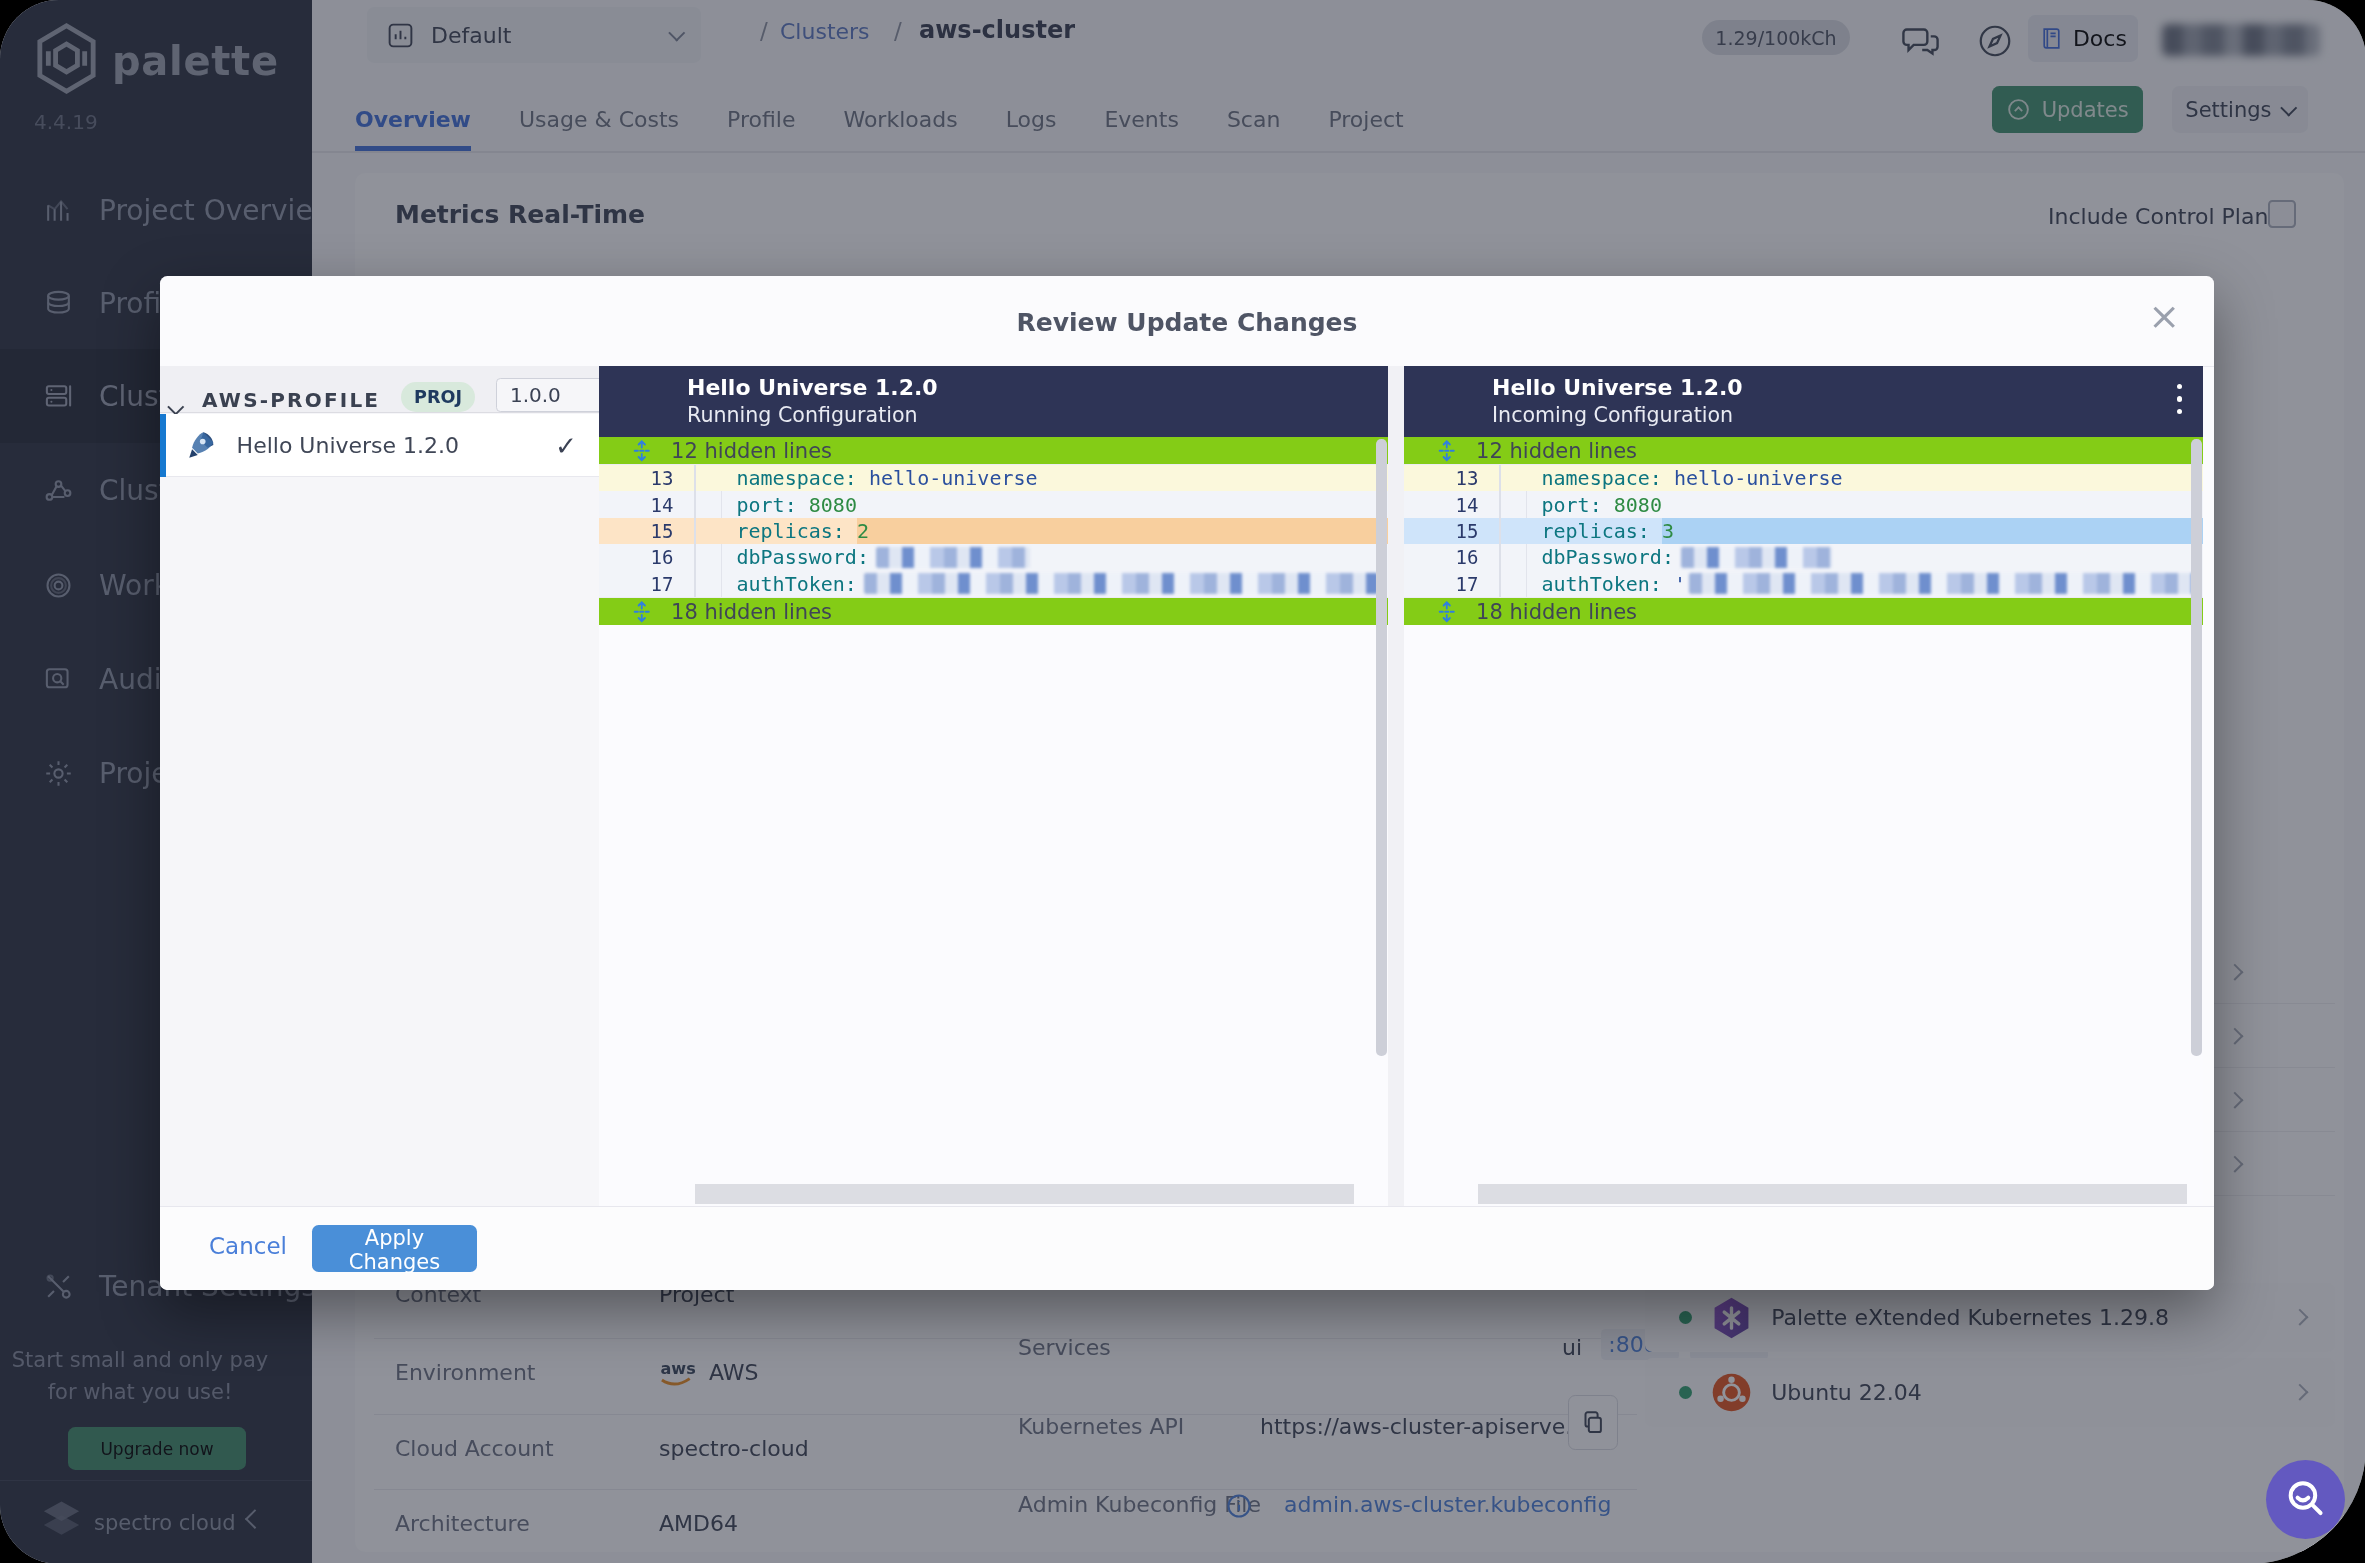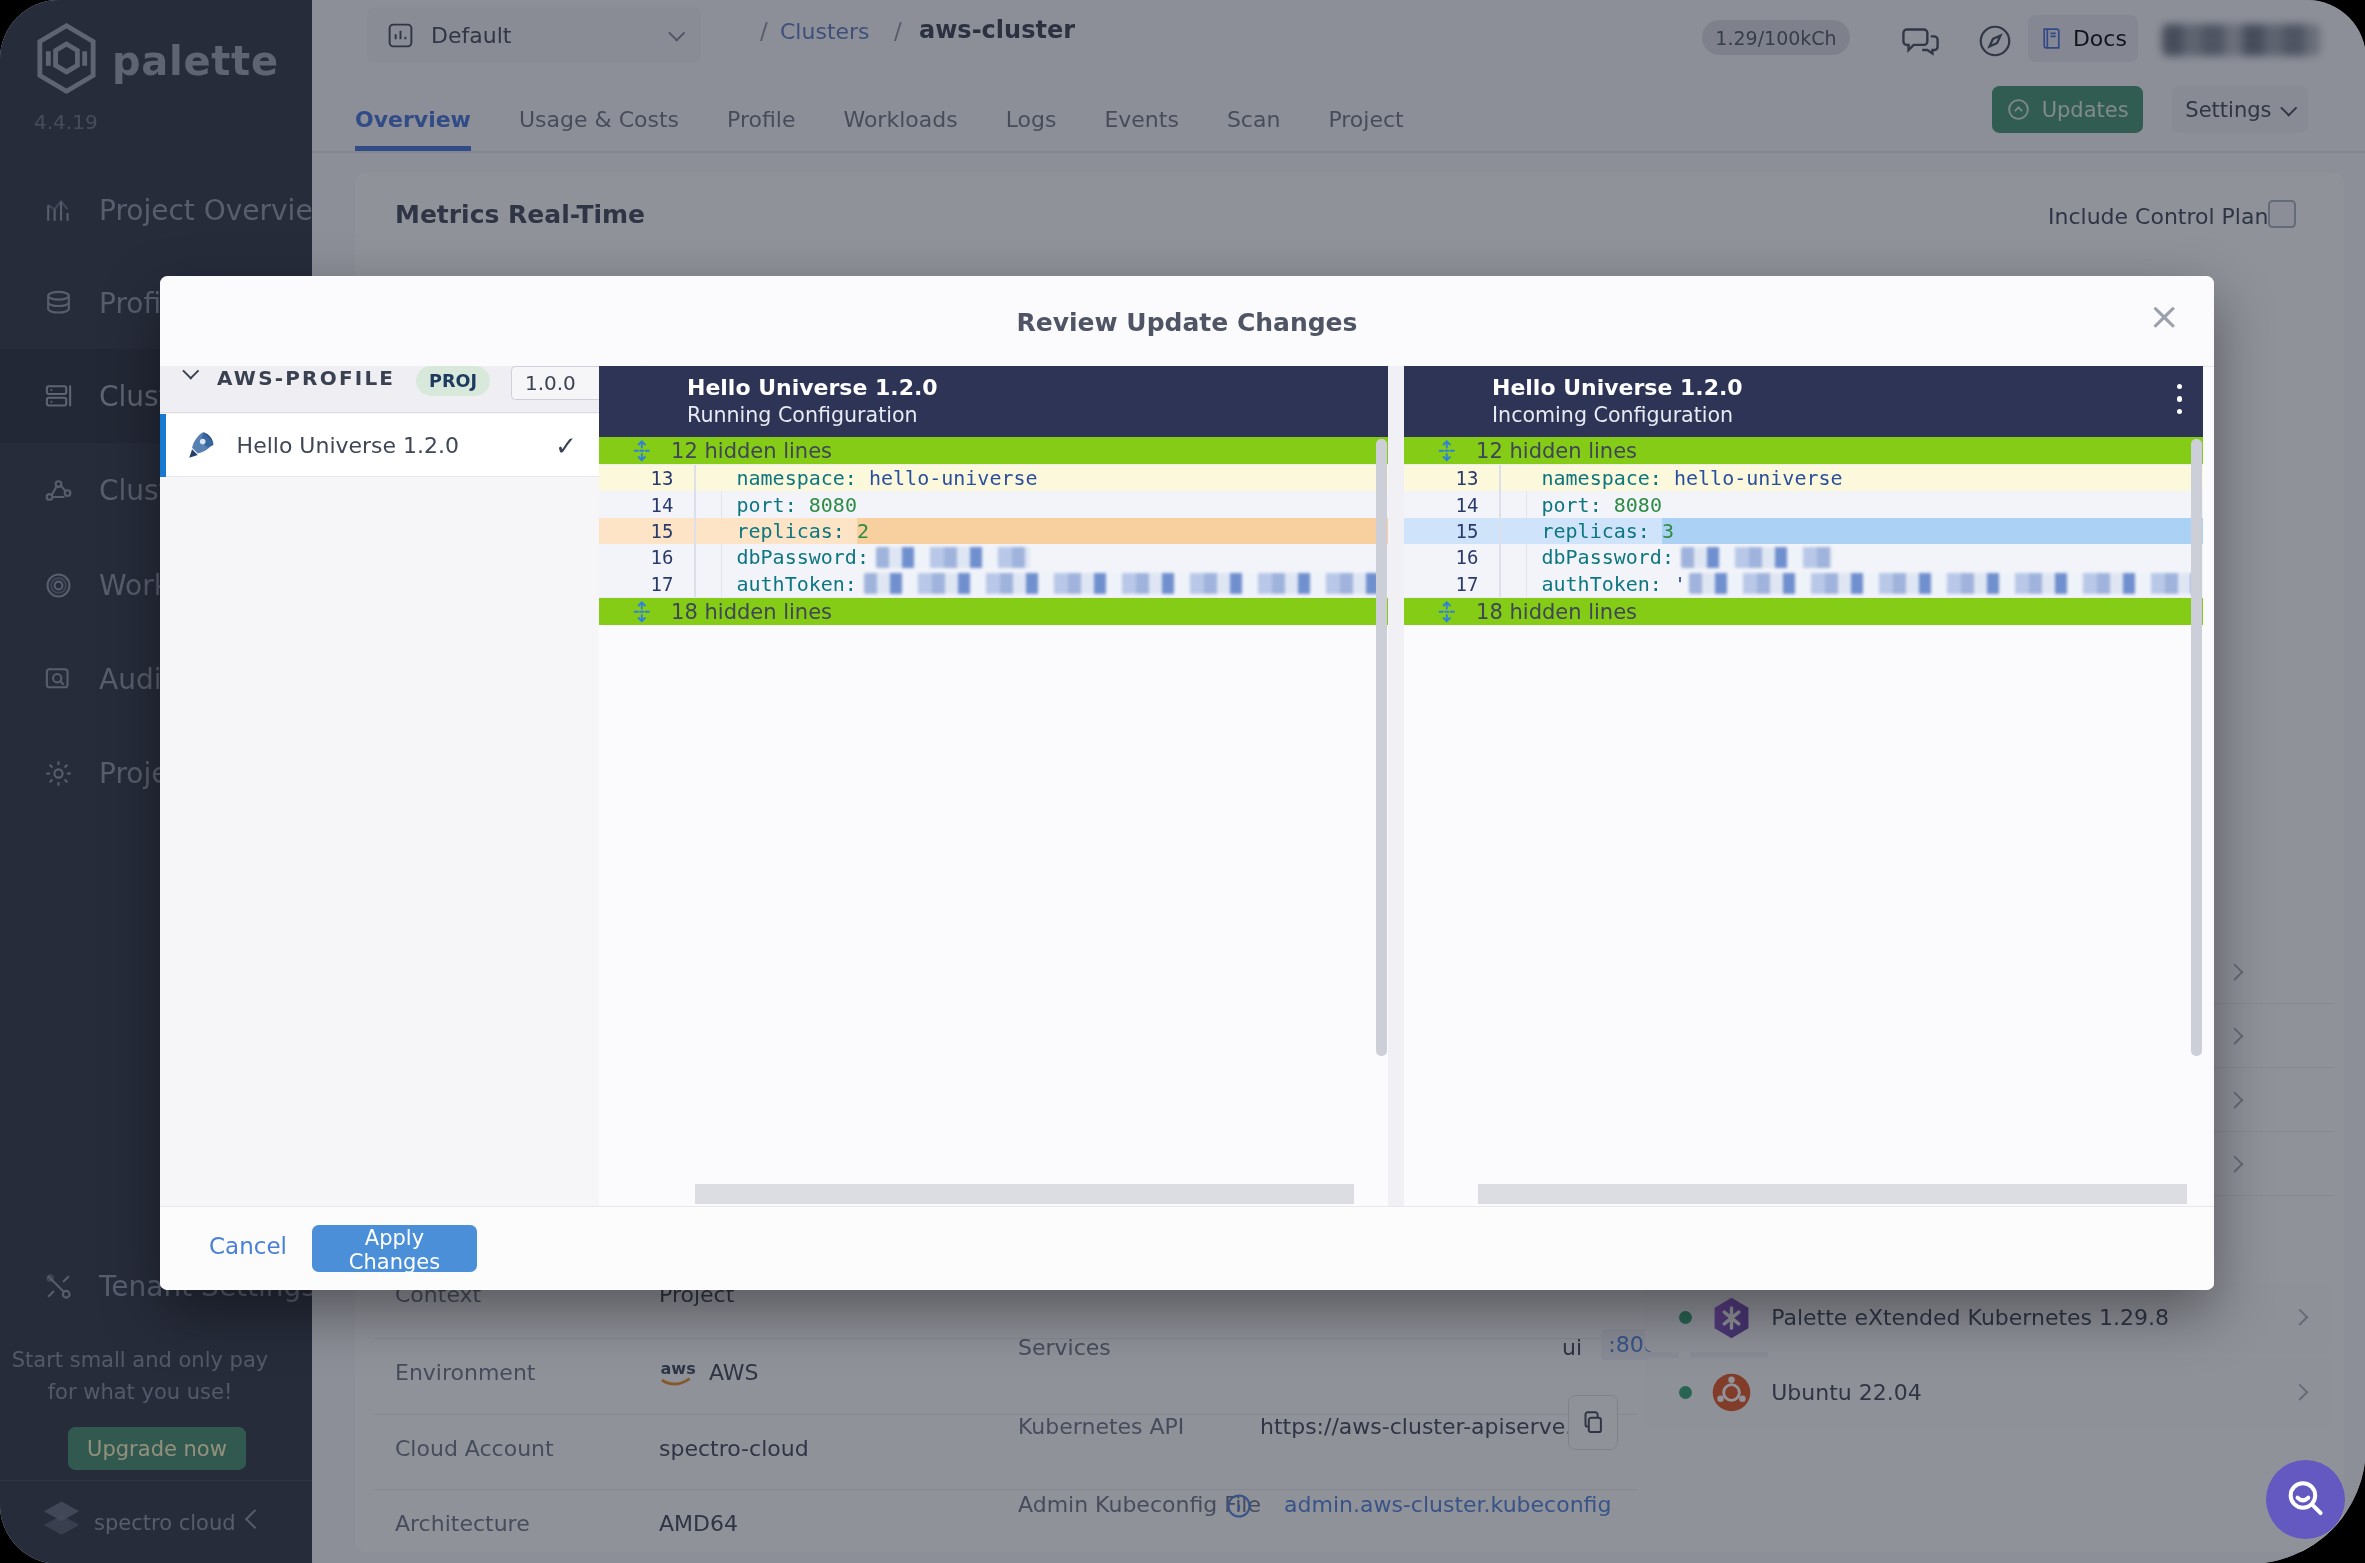--- a/index.html
+++ b/index.html
@@ -5,21 +5,21 @@
   html,body{margin:0;padding:0;background:#000;}
   body{width:2366px;height:1564px;position:relative;font-family:"DejaVu Sans",sans-serif;-webkit-font-smoothing:antialiased;}
   .app{position:absolute;inset:0;background:#f6f7fa;border-radius:59px 59px 117px 59px;overflow:hidden;}
   .abs{position:absolute;}
   
   .sidebar{position:absolute;left:0;top:0;bottom:0;width:312px;background:#2a3040;}
   .side-item{position:absolute;left:0;width:312px;height:94px;display:flex;align-items:center;gap:25px;padding-left:43px;box-sizing:border-box;color:#8d94a6;font-size:28px;white-space:nowrap;overflow:hidden;}
   .side-item svg{width:31px;height:31px;flex:none;}
   .side-item.selected{background:#222836;color:#9aa1b2;}
   .promo{position:absolute;left:0;width:280px;text-align:center;color:#848b9d;font-size:21px;line-height:32px;}
-  .upgrade-btn{position:absolute;left:68px;top:1427px;width:178px;height:43px;background:#3f8a68;border:none;border-radius:7.3px;color:#fef9c3;font-size:21px;font-family:inherit;}
+  .upgrade-btn{position:absolute;left:68px;top:1427px;width:178px;height:43px;background:#3f8a68;border:none;border-radius:7.3px;color:#000000;font-size:17px;font-family:inherit;}
   .side-foot-line{position:absolute;left:0;right:0;top:1480px;height:0.7px;background:#3a4052;}
   
   .proj-select{position:absolute;left:367px;top:7.3px;width:334px;height:56px;background:#eef0f5;border-radius:7.3px;display:flex;align-items:center;gap:16px;padding:0 19px;box-sizing:border-box;color:#3c4354;font-size:22px;}
   .crumb-sep{color:#8a90a0;font-size:23px;}
   .pill{position:absolute;left:1702px;top:20px;width:148px;height:35px;background:#d9dbe3;border-radius:19px;display:flex;align-items:center;justify-content:center;color:#4a5161;font-size:19px;}
   .docs-wrap{position:absolute;left:2028px;top:14.7px;width:110px;height:47px;background:#e6e9f1;border-radius:7.3px;display:flex;align-items:center;justify-content:center;gap:8.8px;color:#000000;font-size:22px;}
   .blur-user{position:absolute;left:2162px;top:23.5px;width:158px;height:32px;border-radius:5.9px;background:repeating-linear-gradient(90deg,#6a7180 0 20.6px,#9aa0ac 20.6px 40px,#7a818f 40px 62px,#aeb3bd 62px 81px);filter:blur(4.4px);}
   .tabs{position:absolute;left:355px;top:87px;height:64px;display:flex;align-items:center;gap:48px;font-size:22px;color:#6a7180;}
   .tab{height:64px;display:flex;align-items:center;box-sizing:border-box;}
   .tab.active{color:#3f6fd8;font-weight:bold;border-bottom:5.1px solid #3f6fd8;padding-top:5.1px;}
@@ -47,21 +47,21 @@
   .pack-dot{width:13.2px;height:13.2px;border-radius:50%;background:#2f9e6e;flex:none;}
   .pack-label{font-size:22px;color:#3b4254;flex:1;}
   
   .dim{position:absolute;inset:0;background:rgba(36,40,54,0.5);z-index:50;}
   
   .modal{position:absolute;left:160px;top:276px;width:2054px;height:1014px;background:#fbfbfd;border-radius:7.3px;box-shadow:0 22px 59px rgba(0,0,0,.4);z-index:100;}
   .modal-title{position:absolute;left:0;right:0;top:32px;text-align:center;font-size:25px;font-weight:600;color:#4f5565;}
   .modal-close{position:absolute;right:34px;top:20.6px;font-size:38px;color:#9aa0ad;line-height:38px;cursor:default;}
   .modal-body-line{position:absolute;left:0;right:0;top:90px;height:0.7px;background:#e9e9ef;}
   .mleft{position:absolute;left:0;top:90px;width:439px;bottom:83px;background:#f6f6f9;border-bottom-left-radius:0;}
-  .mleft-head{position:absolute;left:0;top:0;width:492px;height:47px;background:#efeff3;border-bottom:0.7px solid #dcdce2;display:flex;align-items:flex-start;box-sizing:border-box;padding-left:25px;gap:20.6px;}
+  .mleft-head{position:absolute;left:0;top:0;width:492px;height:47px;background:#efeff3;border-bottom:0.7px solid #dcdce2;display:flex;align-items:flex-end;box-sizing:border-box;padding-left:10px;gap:20.6px;}
   .mleft-name{font-size:20px;font-weight:bold;letter-spacing:2.2px;color:#3a4150;}
   .proj-badge{background:#d8e9dc;color:#1e3a5f;font-size:17.6px;font-weight:bold;border-radius:16px;padding:5.1px 13.2px;}
   .ver-select{width:139px;height:34px;border:1.5px solid #cfd1da;border-radius:4.4px;background:#f6f6f9;display:flex;align-items:center;justify-content:space-between;padding:0 13.2px;box-sizing:border-box;font-size:20px;color:#3b4254;}
   .pack-item{position:absolute;left:0;top:48px;width:439px;height:63px;background:#fff;display:flex;align-items:center;gap:17.6px;padding-left:25px;box-sizing:border-box;border-bottom:0.7px solid #e8e8ee;}
   .pack-bar{position:absolute;left:0;top:0;width:5.9px;height:63px;background:#1779d0;}
   .pack-name{font-size:22px;color:#3f4656;flex:1;}
   .pack-check{font-size:26.4px;color:#3b4254;margin-right:22px;}
   .dpanel{position:absolute;top:90px;bottom:83px;background:#fbfbfe;overflow:hidden;}
   .dpanel.left{left:439px;width:789px;}
   .dpanel.right{left:1244px;width:799px;}

